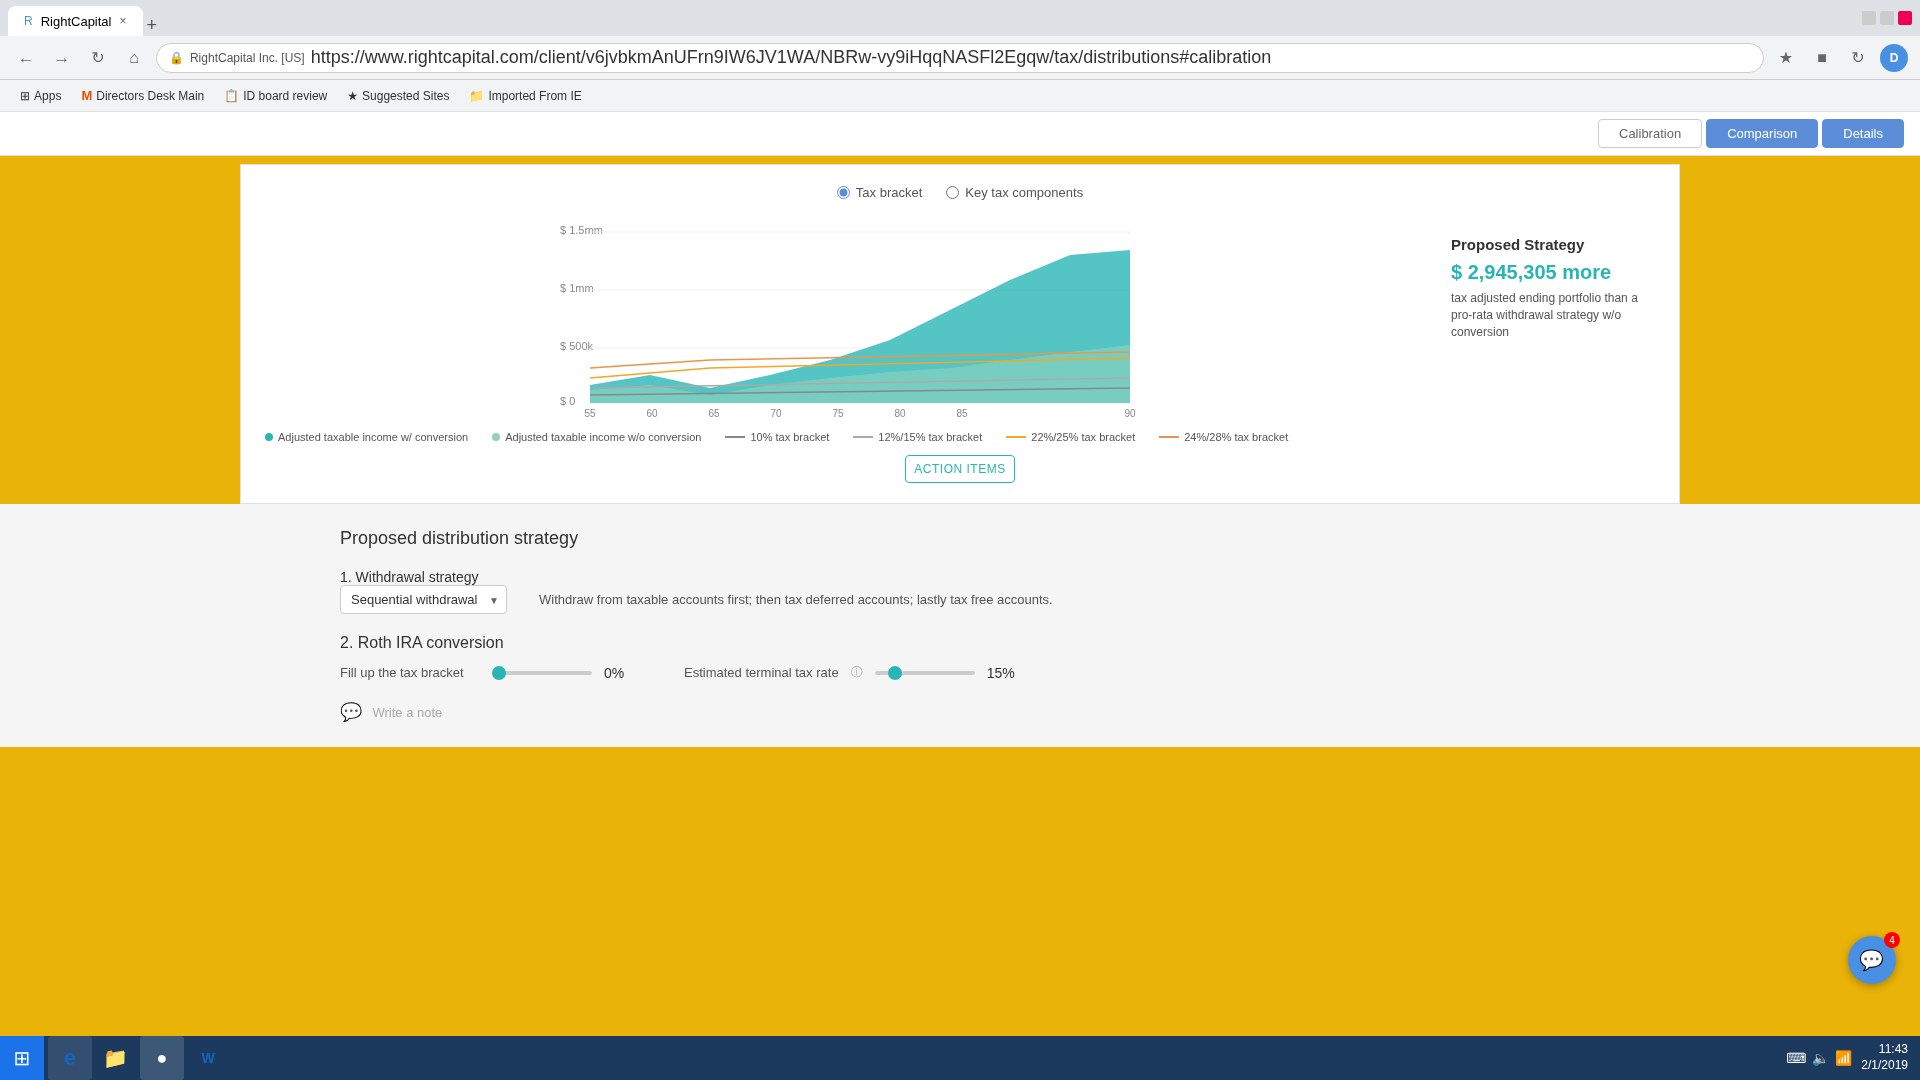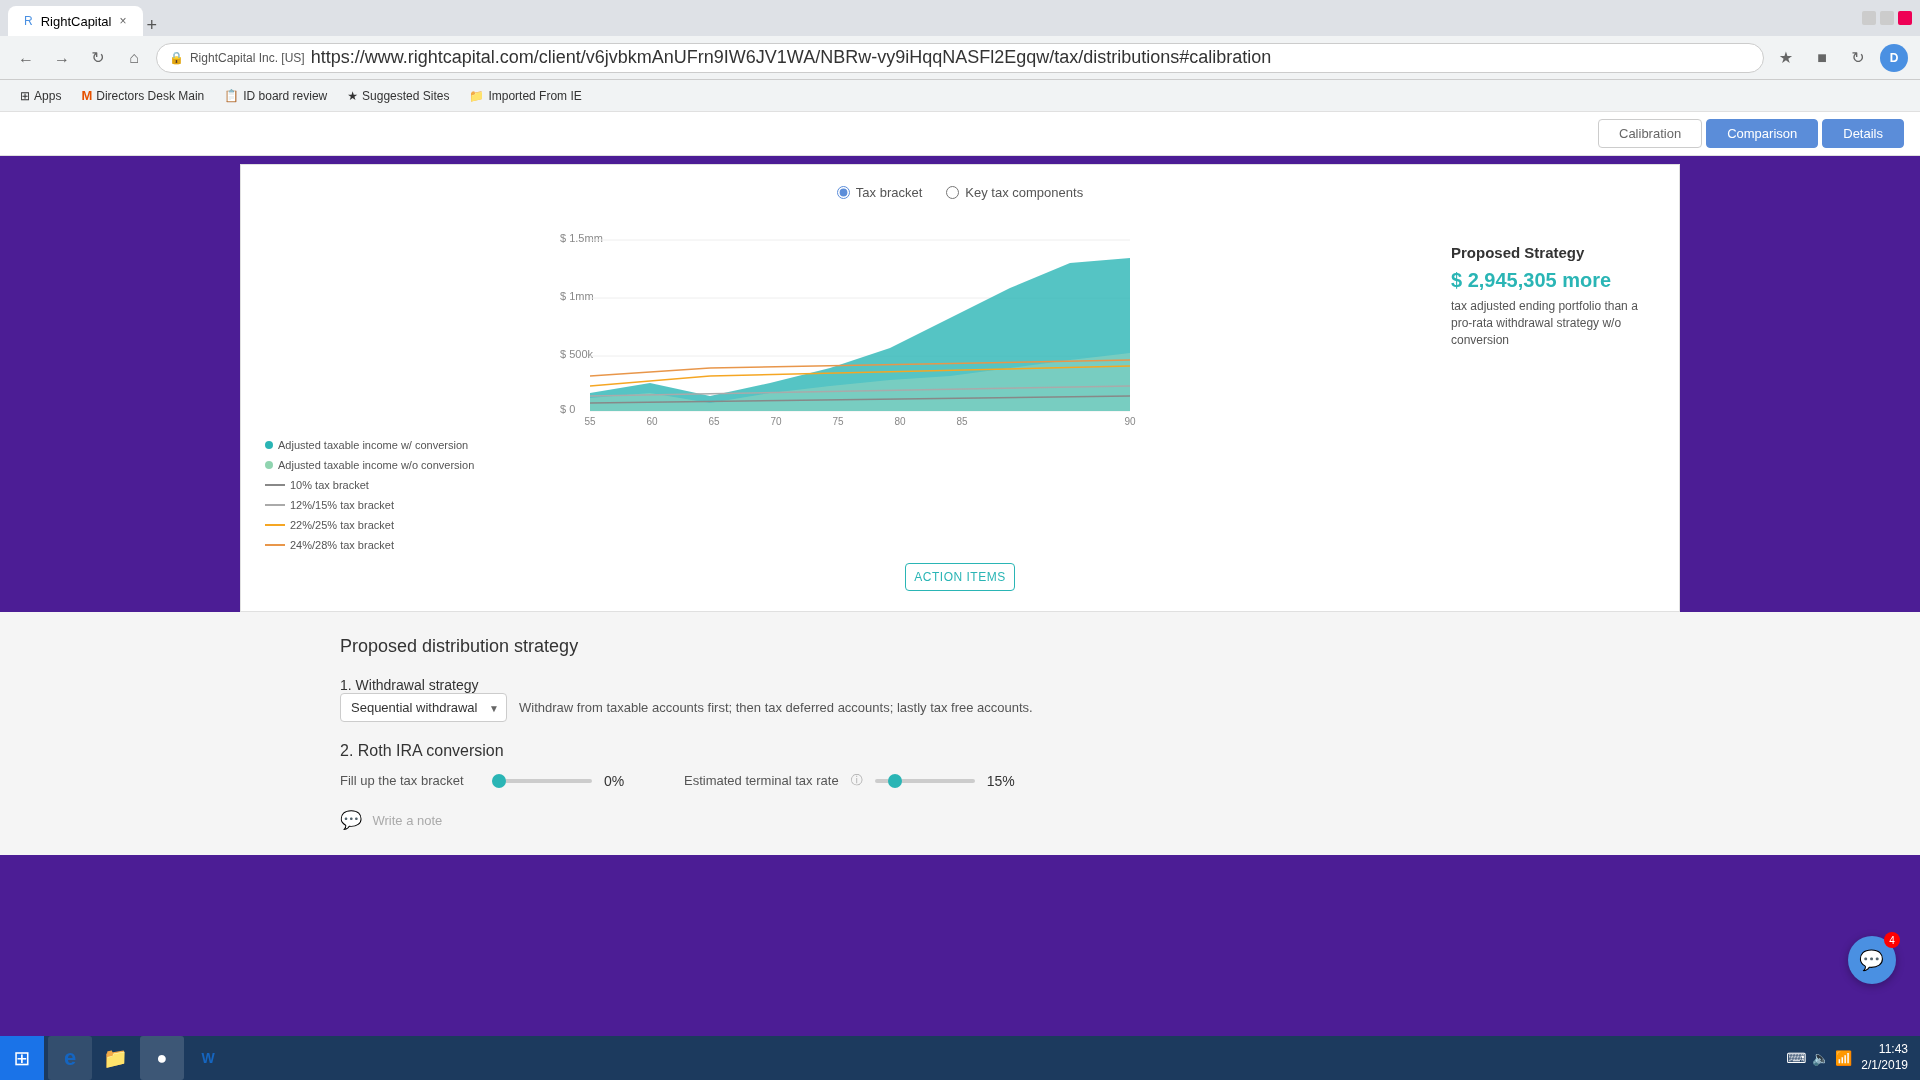--- a/index.html
+++ b/index.html
@@ -16,45 +16,45 @@
     .address-icon { color: #34a853; margin-right: 6px; font-size: 12px; }
     .bookmarks-bar { background: #f1f3f4; height: 32px; display: flex; align-items: center; padding: 0 12px; gap: 4px; border-bottom: 1px solid #e0e0e0; }
     .bookmark-item { display: flex; align-items: center; gap: 4px; padding: 3px 8px; border-radius: 4px; font-size: 12px; color: #333; cursor: pointer; }
 
     
     .tab-nav { background: white; height: 44px; display: flex; align-items: center; justify-content: flex-end; padding: 0 16px; border-bottom: 1px solid #e0e0e0; }
     .tab-nav-btn { padding: 6px 20px; border: 1px solid #ccc; border-radius: 4px; font-size: 13px; cursor: pointer; background: white; color: #666; }
     .tab-nav-btn.active { background: #5b8dd9; color: white; border-color: #5b8dd9; }
     .tab-nav-btn:not(:last-child) { margin-right: 4px; }
     .chart-title { text-align: center; font-size: 18px; color: #333; margin-bottom: 12px; }
-    .radio-group { display: flex; justify-content: center; gap: 24px; margin-bottom: 28px; }
+    .radio-group { display: flex; justify-content: center; gap: 24px; margin-bottom: 20px; }
     .radio-label { display: flex; align-items: center; gap: 6px; font-size: 13px; color: #555; cursor: pointer; }
     .radio-label input { accent-color: #5b8dd9; }
 
     .chart-container { display: flex; gap: 20px; }
     .chart-area { flex: 1; position: relative; }
     .y-axis-label { font-size: 11px; fill: #888; }
 
     .proposed-strategy { width: 220px; padding: 16px; }
     .proposed-title { font-size: 15px; font-weight: bold; color: #333; margin-bottom: 8px; }
     .proposed-amount { font-size: 20px; color: #2ab5b5; font-weight: bold; margin-bottom: 6px; }
     .proposed-desc { font-size: 12px; color: #555; line-height: 1.4; }
 
-    .legend { display: flex; flex-wrap: wrap; gap: 8px 24px; margin-top: 8px; font-size: 11px; color: #555; flex-direction: column; }
+    .legend { display: flex; flex-wrap: wrap; gap: 8px 24px; margin-top: 8px; font-size: 11px; color: #555; }
     .legend-item { display: flex; align-items: center; gap: 5px; }
     .legend-dot { width: 8px; height: 8px; border-radius: 50%; }
     .legend-line { width: 20px; height: 2px; }
 
     .action-items-btn { display: block; margin: 12px auto 0; padding: 6px 8px; border: 1px solid #2ab5b5; background: white; color: #2ab5b5; border-radius: 4px; font-size: 12px; cursor: pointer; text-transform: uppercase; letter-spacing: 0.5px; }
 
     
     .distribution-section { background: #f5f5f5; padding: 24px 340px; }
     .distribution-title { font-size: 18px; color: #333; margin-bottom: 20px; font-weight: normal; }
     .strategy-number { font-size: 14px; color: #333; margin-bottom: 0; }
-    .dropdown-row { display: flex; align-items: center; gap: 12px; margin-bottom: 20px; }
+    .dropdown-row { display: flex; align-items: center; gap: 32px; margin-bottom: 20px; }
     .dropdown { padding: 6px 28px 6px 10px; border: 1px solid #ccc; border-radius: 4px; font-size: 13px; background: white; color: #333; appearance: none; -webkit-appearance: none; position: relative; }
     .dropdown-wrapper { position: relative; display: inline-block; }
     .dropdown-wrapper::after { content: '▼'; position: absolute; right: 8px; top: 50%; transform: translateY(-50%); font-size: 10px; color: #666; pointer-events: none; }
     .description-text { font-size: 13px; color: #555; }
 
     .roth-section { }
     .roth-title { font-size: 16px; color: #333; margin-bottom: 12px; }
     .sliders-row { display: flex; align-items: center; gap: 40px; }
     .slider-group { display: flex; align-items: center; gap: 12px; }
     .slider-label { font-size: 13px; color: #555; min-width: 140px; }
@@ -130,21 +130,21 @@
   <div class="bookmark-item">
     <span>★</span>
     <span>Suggested Sites</span>
   </div>
   <div class="bookmark-item">
     <span style="color:#e65100;">📁</span>
     <span>Imported From IE</span>
   </div>
 </div>
 
-<div style="background:#4c1d95; height: calc(1080px - 36px - 44px - 32px - 44px); position:relative; overflow:hidden;">
+<div style="background:#eab308; height: calc(1080px - 36px - 44px - 32px - 44px); position:relative; overflow:hidden;">
 
   <div class="tab-nav">
     <button class="tab-nav-btn">Calibration</button>
     <button class="tab-nav-btn active">Comparison</button>
     <button class="tab-nav-btn active" style="background:#5b8dd9; color:white;">Details</button>
   </div>
 
   <div style="background:white; margin: 8px 240px 0; padding: 20px 24px; border:1px solid #e0e0e0;">
 
     <div class="radio-group">

